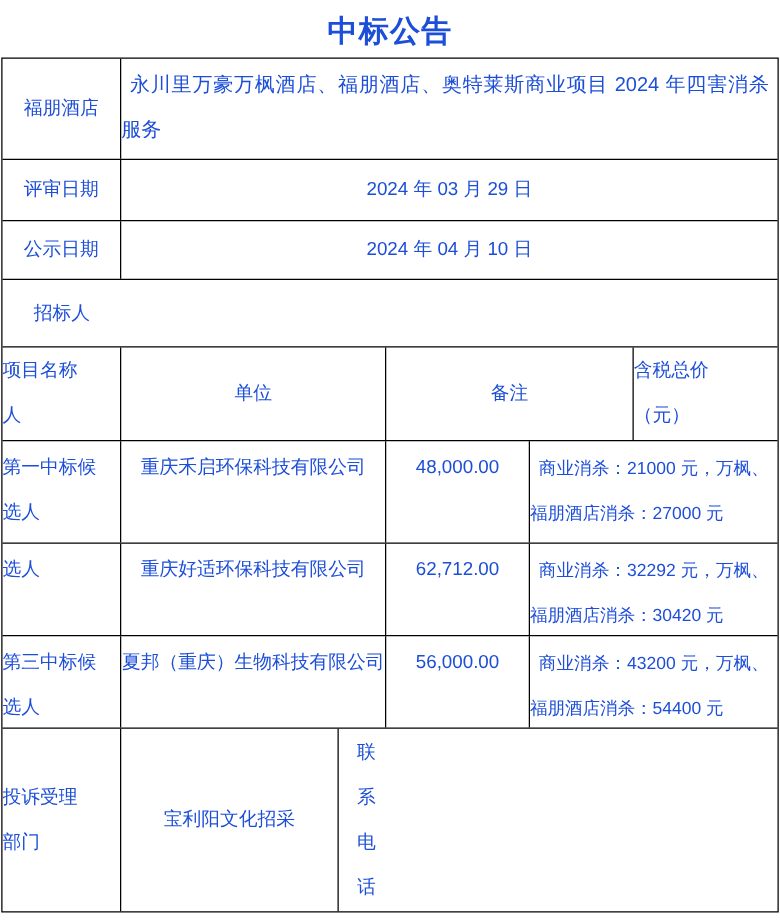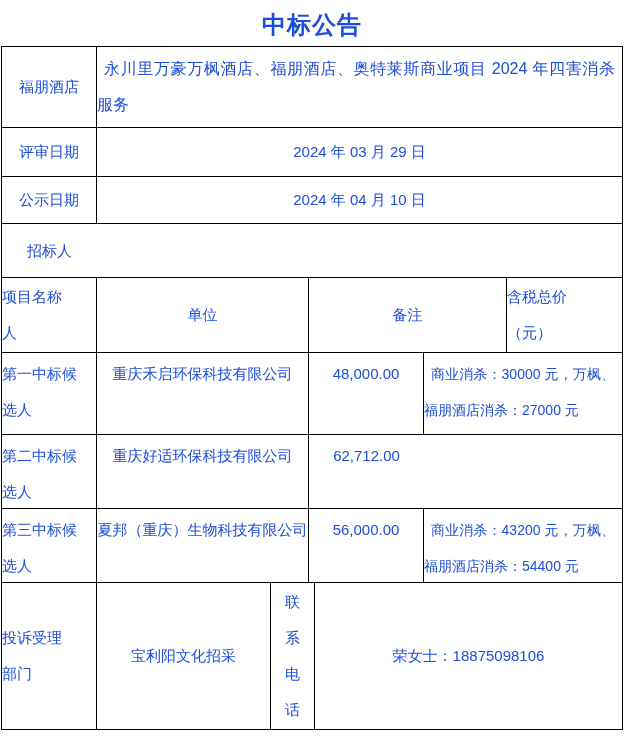--- a/index.html
+++ b/index.html
@@ -101,32 +101,35 @@
     </div>
 
     <div class="row r6 top">
       <div class="cell c-label">
         <div class="cline">第一中标候</div>
         <div class="cline">选人</div>
       </div>
       <div class="cell c-unit nowrap">重庆禾启环保科技有限公司</div>
       <div class="cell c-price nowrap">48,000.00</div>
       <div class="cell c-rest">
-        <div class="jline remark">商业消杀：30000 元，万枫、</div>
+        <div class="jline remark">商业消杀：21000 元，万枫、</div>
         <div class="cline remark">福朋酒店消杀：27000 元</div>
       </div>
     </div>
 
     <div class="row r7 top">
       <div class="cell c-label">
-        <div class="cline">第二中标候</div>
         <div class="cline">选人</div>
       </div>
       <div class="cell c-unit nowrap">重庆好适环保科技有限公司</div>
       <div class="cell c-price nowrap">62,712.00</div>
+      <div class="cell c-rest">
+        <div class="jline remark">商业消杀：32292 元，万枫、</div>
+        <div class="cline remark">福朋酒店消杀：30420 元</div>
+      </div>
     </div>
 
     <div class="row r8 top">
       <div class="cell c-label">
         <div class="cline">第三中标候</div>
         <div class="cline">选人</div>
       </div>
       <div class="cell c-unit nowrap">夏邦（重庆）生物科技有限公司</div>
       <div class="cell c-price nowrap">56,000.00</div>
       <div class="cell c-rest">
@@ -140,17 +143,16 @@
         <div class="cline">投诉受理</div>
         <div class="cline">部门</div>
       </div>
       <div class="cell c-dept nowrap">宝利阳文化招采</div>
       <div class="cell c-tel">
         <div class="vchar">联</div>
         <div class="vchar">系</div>
         <div class="vchar">电</div>
         <div class="vchar">话</div>
       </div>
-      <div class="cell c-rest nowrap">荣女士：18875098106</div>
     </div>
 
   </div>
 </div>
 
 </body></html>

